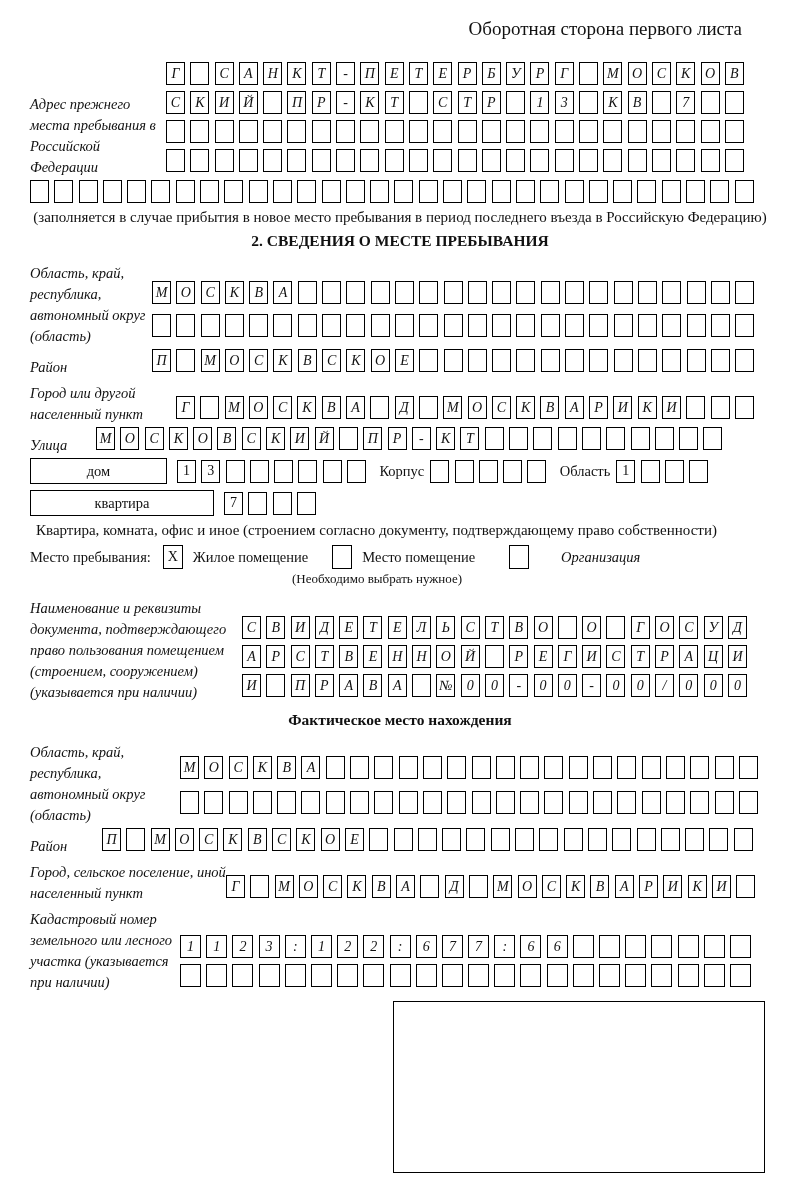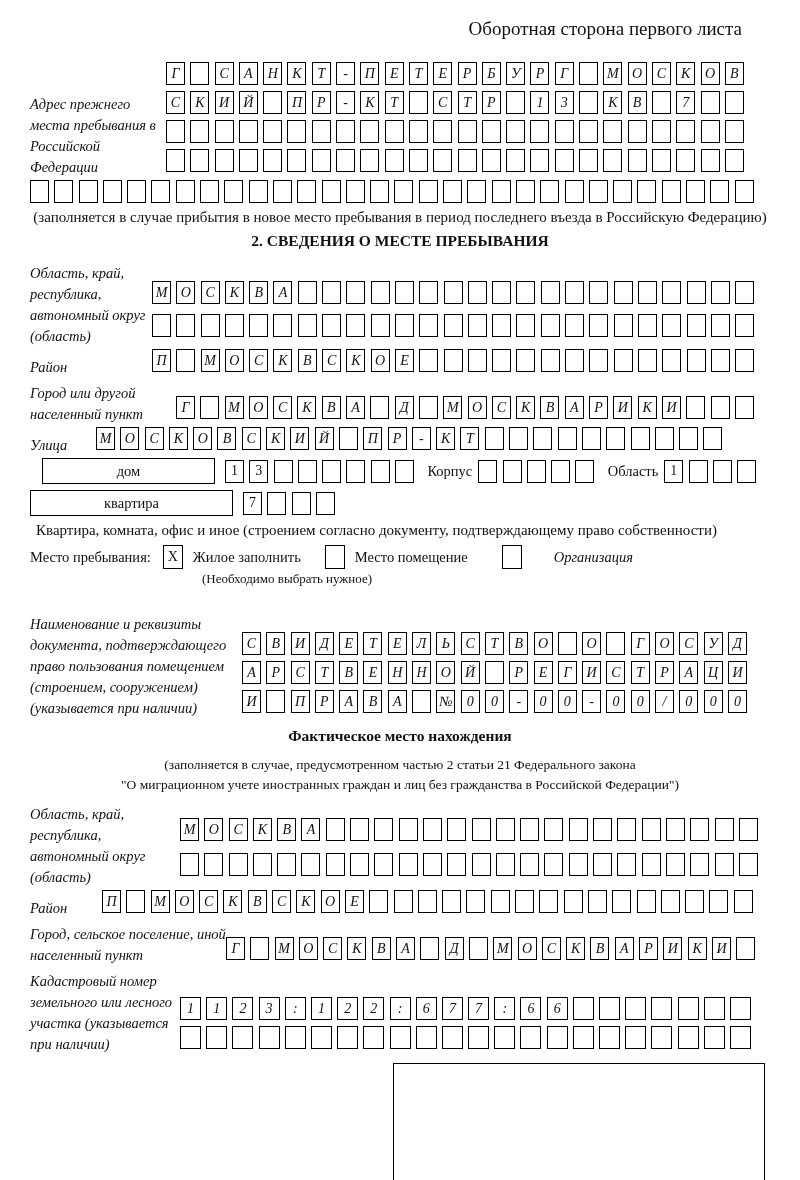--- a/index.html
+++ b/index.html
@@ -27,29 +27,29 @@
   .sect-title { text-align:center; font-weight:bold; font-size:15.5px; margin:6px 0 10px 0; }
 
   .w136{width:136px;} .w122{width:122px;} .w146{width:146px;} .w66{width:66px;}
   .w212{width:212px;} .w150{width:150px;} .w72{width:72px;} .w196{width:196px;}
 
   .inline-row { display:flex; align-items:center; margin-bottom:6px; }
   .fieldbox {
     border:1.5px solid #000; height:26px; display:flex; align-items:center;
     justify-content:center; margin-right:10px; flex:0 0 auto; font-size:14.5px;
   }
-  .fb-dom { width:173px;margin-left:12px; } .fb-kv { width:203px; }
+  .fb-dom { width:137px; } .fb-kv { width:184px; }
   .celltxt { margin:0 6px 0 8px; font-size:14.5px; }
 
   .chk-row { display:flex; align-items:center; margin:4px 0 2px 0; font-size:14.5px; }
   .chkbox {
     width:20px; height:24px; border:1.5px solid #000; display:flex;
     align-items:center; justify-content:center; font-size:14px; margin:0 10px 0 12px;
   }
-  .chk-note { font-size:13px; margin:0 0 24px 172px; width:260px; text-align:left; }
+  .chk-note { font-size:13px; margin:0 0 8px 172px; width:260px; text-align:right; }
 
   .fact-note { text-align:center; font-size:13.5px; line-height:20px; margin-bottom:6px; }
 
   .stamp-wrap { margin-left:363px; width:375px; margin-top:8px; }
   .stamp-box { width:372px; height:172px; border:1.8px solid #000; }
 </style>
 </head>
 <body>
 
 <div class="page">
@@ -396,21 +396,21 @@
         <span class="cell">&nbsp;</span>
         <span class="cell">&nbsp;</span>
         <span class="cell">&nbsp;</span>
       </div>
   </div>
   <div class="note" style="text-align:left; margin-left:6px;">Квартира, комната, офис и иное (строением согласно документу, подтверждающему право собственности)</div>
 
   <div class="chk-row">
     <span>Место пребывания:</span>
     <span class="chkbox">X</span>
-    <span>Жилое заполнить</span>
+    <span>Жилое помещение</span>
     <span class="chkbox" style="margin-left:24px;"></span>
     <span>Место помещение</span>
     <span class="chkbox" style="margin-left:34px;"></span>
     <span style="margin-left:22px;font-style:italic;">Организация</span>
   </div>
   <div class="chk-note">(Необходимо выбрать нужное)</div>
 
   <div class="grp">
     <div class="lbl w212">Наименование и реквизиты документа, подтверждающего право пользования помещением (строением, сооружением) (указывается при наличии)</div>
     <div class="rows">
@@ -480,24 +480,20 @@
           <span class="cell">0</span>
           <span class="cell">/</span>
           <span class="cell">0</span>
           <span class="cell">0</span>
           <span class="cell">0</span>
         </div>
     </div>
   </div>
 
   <div class="sect-title" style="margin-top:8px;">Фактическое место нахождения</div>
-  <div class="fact-note">
-    <span>(заполняется в случае, предусмотренном частью 2 статьи 21 Федерального закона</span><br>
-    <span>"О миграционном учете иностранных граждан и лиц без гражданства в Российской Федерации")</span>
-  </div>
 
   <div class="grp">
     <div class="lbl w150">Область, край, республика, автономный округ (область)</div>
     <div class="rows">
       <div class="boxrow" style="margin-bottom:12px;">
           <span class="cell">М</span>
           <span class="cell">О</span>
           <span class="cell">С</span>
           <span class="cell">К</span>
           <span class="cell">В</span>

